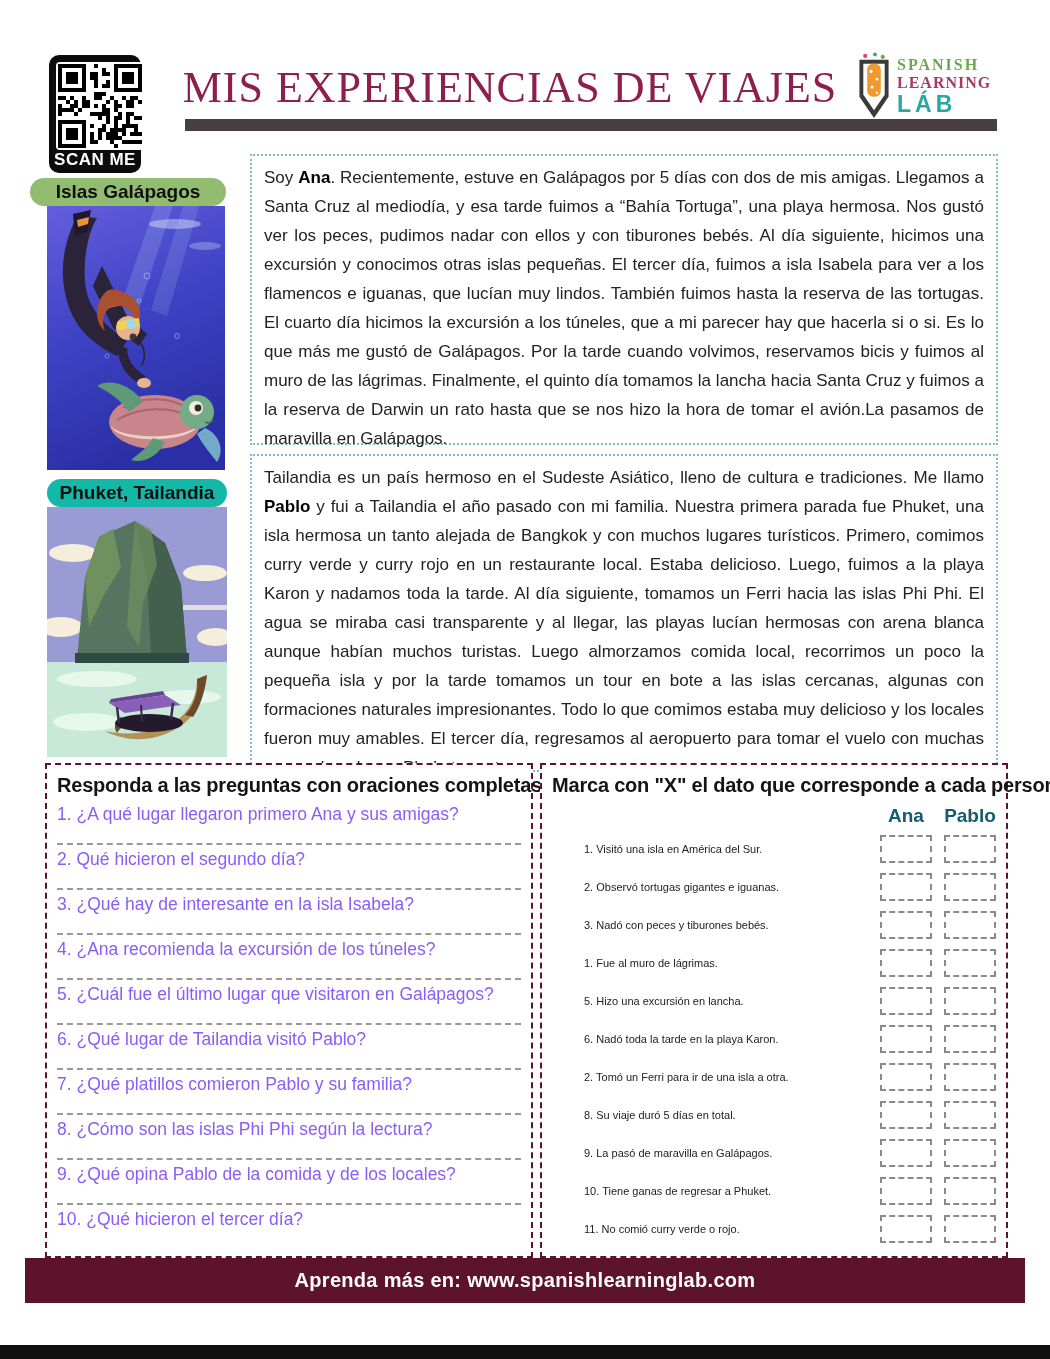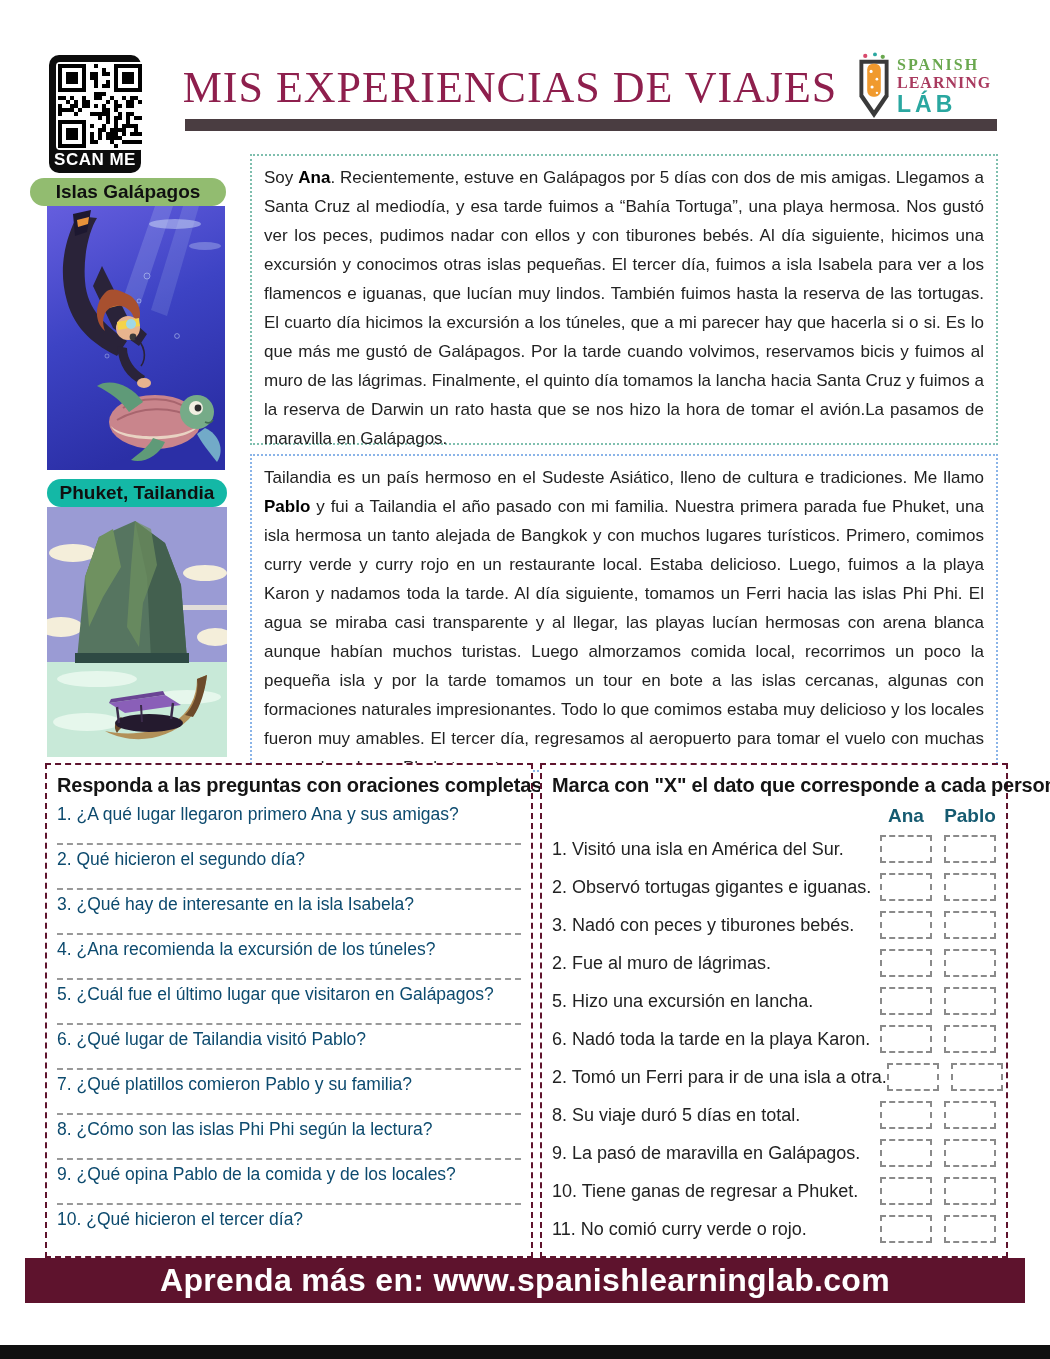--- a/index.html
+++ b/index.html
@@ -49,38 +49,38 @@
   .p2{ top:437px; height:318px; border:2px dotted #8ab4e8; }
 
   
   .ex-box{ position:absolute; top:763px; height:495px; border:2px dashed #5e132d; background:#fff; }
   .ex-left{ left:45px; width:488px; }
   .ex-right{ left:540px; width:468px; }
   .ex-title{ font-weight:700; font-size:20px; color:#141414; padding:9px 10px 3px 10px;
     letter-spacing:-0.2px; white-space:nowrap; }
 
   .q-row{ position:relative; height:45px; padding:0 10px; }
-  .q-text{ padding-top:4px; font-size:17.5px; color:#0c4a6e; }
+  .q-text{ padding-top:4px; font-size:17.5px; color:#8b5cf6; }
   .q-line{ position:absolute; left:10px; right:10px; bottom:0;
     border-bottom:2px dashed #999; }
   .q-row:last-child .q-line{ display:none; }
 
   .m-colhdr{ display:flex; justify-content:flex-end; align-items:center;
     padding:2px 10px 0 10px; height:30px; font-weight:700; font-size:19px; color:#155a70; }
   .m-colhdr span{ width:52px; text-align:center; }
   .m-colhdr span + span{ margin-left:12px; }
   .m-row{ display:flex; align-items:center; height:38px; padding:0 10px; }
-  .m-text{ flex:1; font-size:18px; color:#222; white-space:nowrap; }
+  .m-text{ flex:1; font-size:11px; color:#222; white-space:nowrap;margin-left:32px; }
   .m-cb{ width:52px; height:28px; border:2px dashed #8a8a8a; background:#fff; flex:0 0 auto; }
   .m-cb + .m-cb{ margin-left:12px; }
 
   
   .footer{ position:absolute; left:25px; top:1258px; width:1000px; height:45px;
     background:#5e132d; color:#fff; text-align:center; font-weight:700;
-    font-size:32px; line-height:45px; letter-spacing:.3px; }
+    font-size:20px; line-height:45px; letter-spacing:.3px; }
   .bottom-bar{ position:absolute; left:0; top:1345px; width:1050px; height:14px; background:#101010; }
 </style>
 </head>
 <body>
 
 <div class="page">
 
   <div class="qr-block">
     <div class="qr-white">
       <svg viewBox="0 0 84 84" width="84" height="84" style="width:84px;height:84px">
@@ -385,21 +385,21 @@
         <div class="m-text">2. Observó tortugas gigantes e iguanas.</div>
         <div class="m-cb"></div>
         <div class="m-cb"></div>
       </div>
     <div class="m-row">
         <div class="m-text">3. Nadó con peces y tiburones bebés.</div>
         <div class="m-cb"></div>
         <div class="m-cb"></div>
       </div>
     <div class="m-row">
-        <div class="m-text">2. Fue al muro de lágrimas.</div>
+        <div class="m-text">1. Fue al muro de lágrimas.</div>
         <div class="m-cb"></div>
         <div class="m-cb"></div>
       </div>
     <div class="m-row">
         <div class="m-text">5. Hizo una excursión en lancha.</div>
         <div class="m-cb"></div>
         <div class="m-cb"></div>
       </div>
     <div class="m-row">
         <div class="m-text">6. Nadó toda la tarde en la playa Karon.</div>

